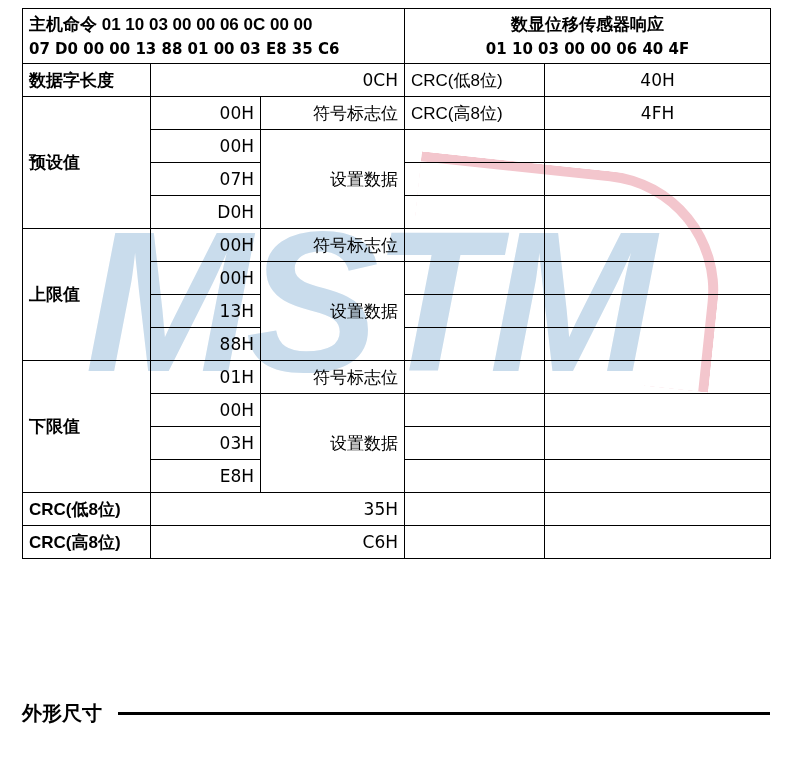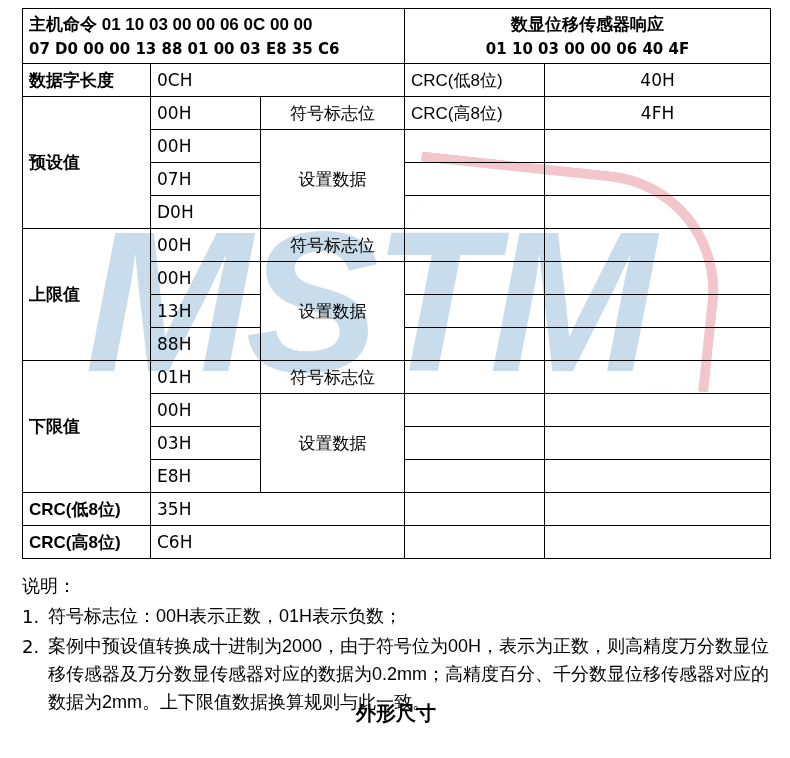--- a/index.html
+++ b/index.html
@@ -93,26 +93,26 @@
   .hdr-right {
     text-align: center;
     margin-left: 36px;
   }
   .c-label {
     text-align: left;
     font-size: 18px;
     font-weight: bold;
   }
   .c-val {
-    text-align: left;
+    text-align: right;
     font-size: 18px;
     padding-left: 14px;
   }
   .c-note {
-    text-align: center;
+    text-align: right;
     font-size: 18px;
     padding-left: 14px;
   }
   .c-resp-label {
     text-align: left;
     font-size: 18px;
   }
   .c-resp-val {
     text-align: center;
     font-size: 18px;
@@ -155,21 +155,20 @@
 
   
   .section-foot {
     position: absolute;
     left: 22px;
     top: 700px;
     width: 748px;
     display: flex;
     align-items: center;
     z-index: 3;
-    flex-direction: column;
   }
   .section-foot .stitle {
     font-size: 20px;
     font-weight: bold;
     white-space: nowrap;
   }
   .section-foot .rule {
     flex: 1;
     height: 3px;
     background: #000;
@@ -295,31 +294,18 @@
 
       <tr>
         <td class="c-label">CRC(高8位)</td>
         <td colspan="2" class="c-val mono">C6H</td>
         <td></td>
         <td></td>
       </tr>
     </tbody>
   </table>
 
-  <div class="notes">
-    <div class="title">说明：</div>
-    <ol>
-      <li>
-        <span class="num">1.</span>
-        <span class="body">符号标志位：00H表示正数，01H表示负数；</span>
-      </li>
-      <li>
-        <span class="num">2.</span>
-        <span class="body">案例中预设值转换成十进制为2000，由于符号位为00H，表示为正数，则高精度万分数显位移传感器及万分数显传感器对应的数据为0.2mm；高精度百分、千分数显位移传感器对应的数据为2mm。上下限值数据换算规则与此一致。</span>
-      </li>
-    </ol>
-  </div>
 </div>
 
 <div class="section-foot">
   <div class="stitle">外形尺寸</div>
   <div class="rule"></div>
 </div>
 
 </body></html>

